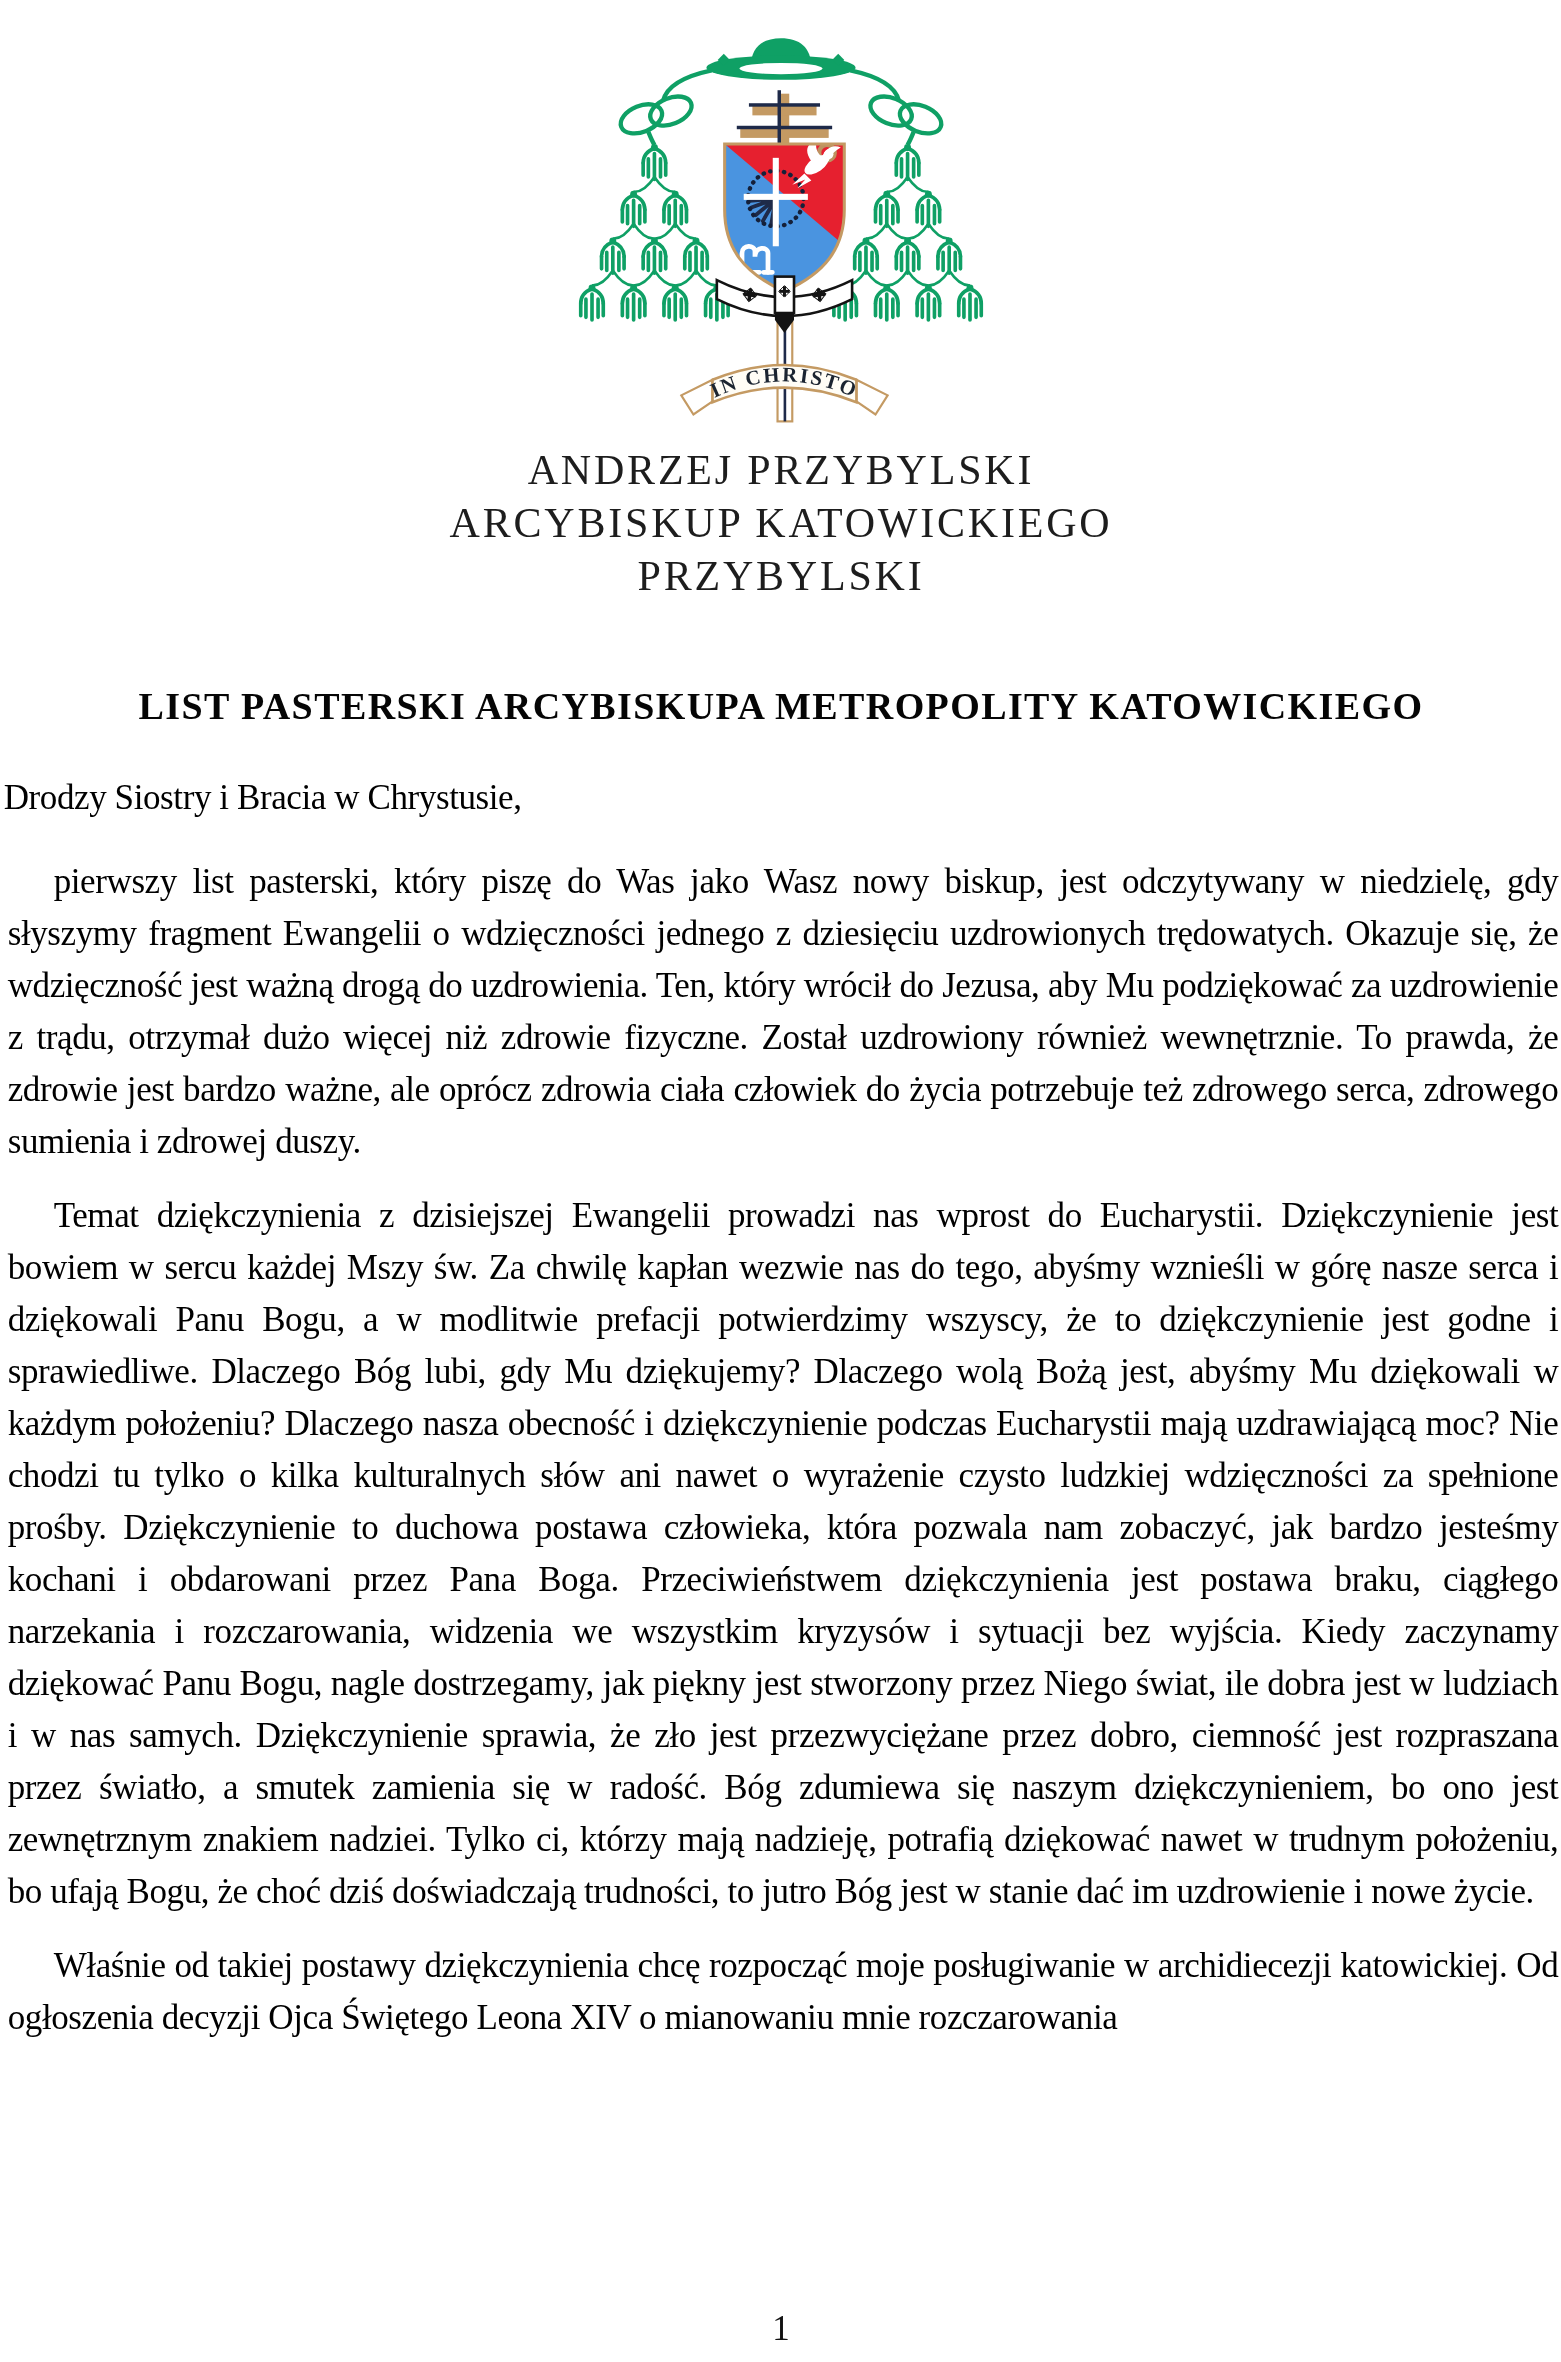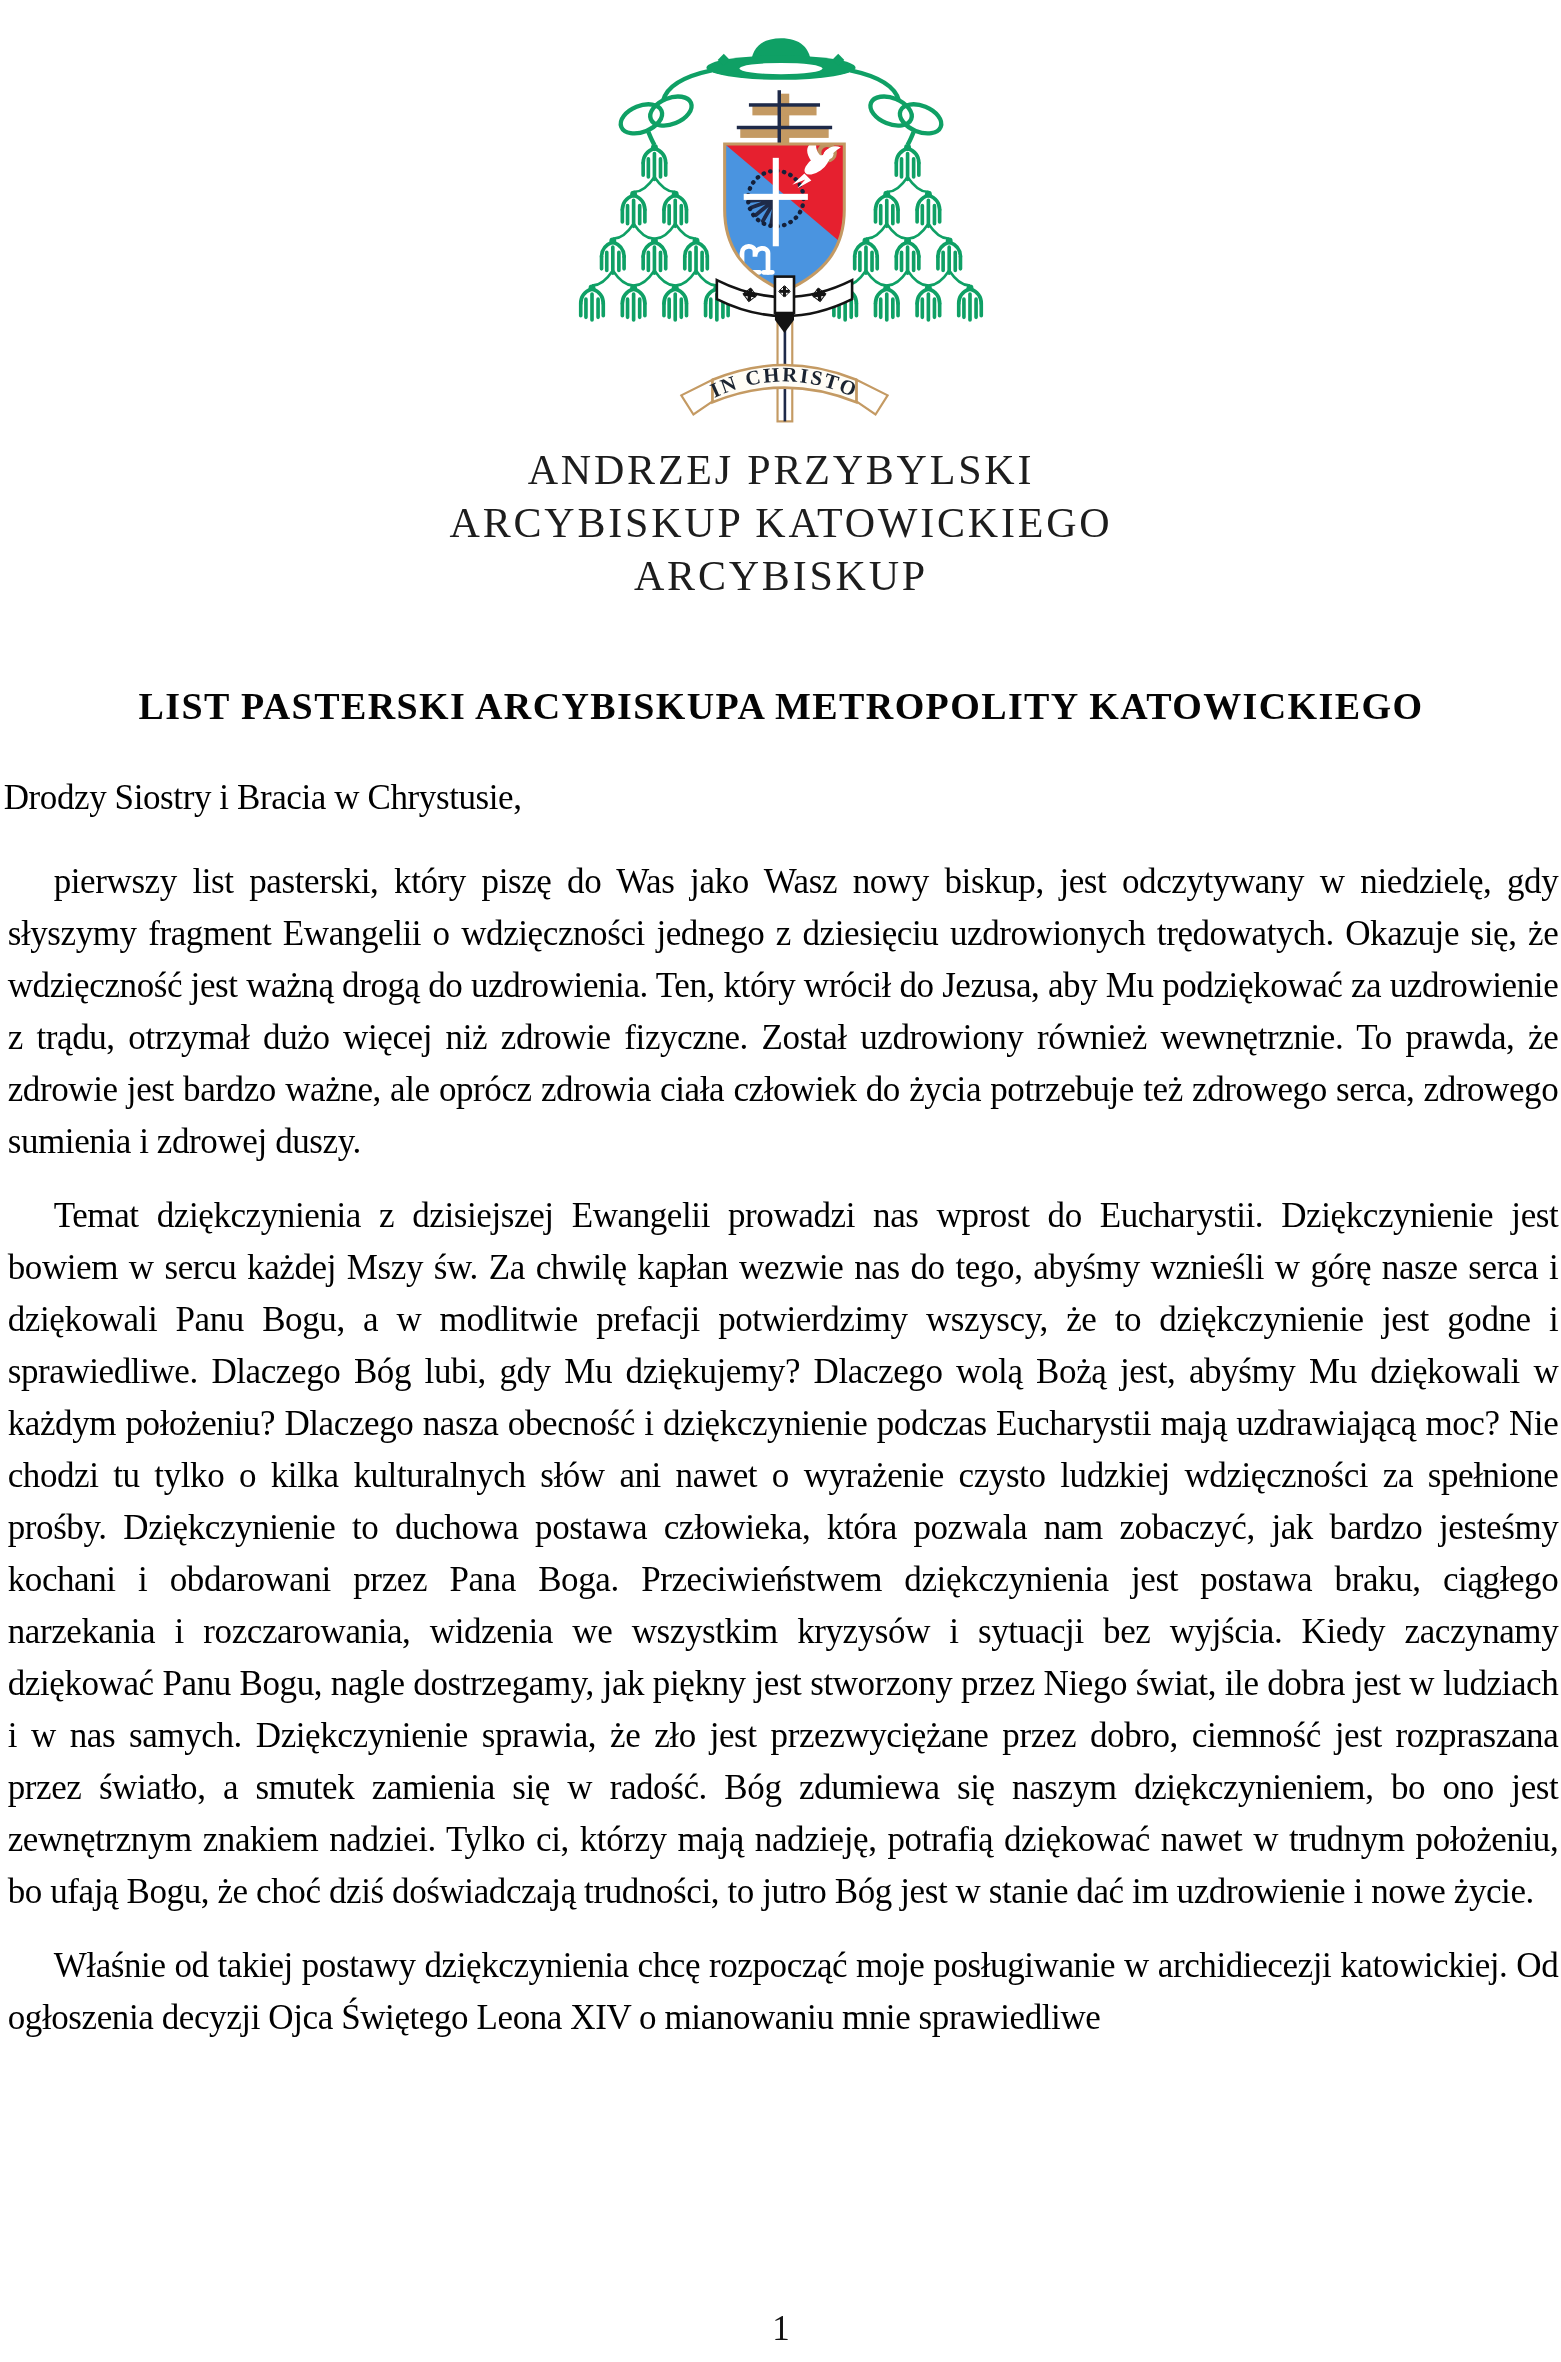--- a/index.html
+++ b/index.html
@@ -168,28 +168,28 @@
       <path id="mottoPath" d="M156,434 Q235,398 314,434" fill="none"></path>
       <text font-size="24" font-weight="bold" letter-spacing="2.5" fill="#1B2430" font-family="Liberation Serif, serif">
         <textPath href="#mottoPath" startOffset="50%" text-anchor="middle">IN CHRISTO</textPath>
       </text>
     </g>
   </svg>
 
   <div class="author">
     <div>ANDRZEJ PRZYBYLSKI</div>
     <div>ARCYBISKUP KATOWICKIEGO</div>
-    <div>ARCYBISKUP</div>
+    <div>PRZYBYLSKI</div>
   </div>
 
   <div class="letter-title">LIST PASTERSKI ARCYBISKUPA METROPOLITY KATOWICKIEGO</div>
 
   <div class="letter-body">
     <p class="salutation">Drodzy Siostry i Bracia w Chrystusie,</p>
 
   <p class="par">pierwszy list pasterski, który piszę do Was jako Wasz nowy biskup, jest odczytywany w niedzielę, gdy słyszymy fragment Ewangelii o wdzięczności jednego z dziesięciu uzdrowionych trędowatych. Okazuje się, że wdzięczność jest ważną drogą do uzdrowienia. Ten, który wrócił do Jezusa, aby Mu podziękować za uzdrowienie z trądu, otrzymał dużo więcej niż zdrowie fizyczne. Został uzdrowiony również wewnętrznie. To prawda, że zdrowie jest bardzo ważne, ale oprócz zdrowia ciała człowiek do życia potrzebuje też zdrowego serca, zdrowego sumienia i zdrowej duszy.</p>
       <p class="par">Temat dziękczynienia z dzisiejszej Ewangelii prowadzi nas wprost do Eucharystii. Dziękczynienie jest bowiem w sercu każdej Mszy św. Za chwilę kapłan wezwie nas do tego, abyśmy wznieśli w górę nasze serca i dziękowali Panu Bogu, a w modlitwie prefacji potwierdzimy wszyscy, że to dziękczynienie jest godne i sprawiedliwe. Dlaczego Bóg lubi, gdy Mu dziękujemy? Dlaczego wolą Bożą jest, abyśmy Mu dziękowali w każdym położeniu? Dlaczego nasza obecność i dziękczynienie podczas Eucharystii mają uzdrawiającą moc? Nie chodzi tu tylko o kilka kulturalnych słów ani nawet o wyrażenie czysto ludzkiej wdzięczności za spełnione prośby. Dziękczynienie to duchowa postawa człowieka, która pozwala nam zobaczyć, jak bardzo jesteśmy kochani i obdarowani przez Pana Boga. Przeciwieństwem dziękczynienia jest postawa braku, ciągłego narzekania i rozczarowania, widzenia we wszystkim kryzysów i sytuacji bez wyjścia. Kiedy zaczynamy dziękować Panu Bogu, nagle dostrzegamy, jak piękny jest stworzony przez Niego świat, ile dobra jest w ludziach i w nas samych. Dziękczynienie sprawia, że zło jest przezwyciężane przez dobro, ciemność jest rozpraszana przez światło, a smutek zamienia się w radość. Bóg zdumiewa się naszym dziękczynieniem, bo ono jest zewnętrznym znakiem nadziei. Tylko ci, którzy mają nadzieję, potrafią dziękować nawet w trudnym położeniu, bo ufają Bogu, że choć dziś doświadczają trudności, to jutro Bóg jest w stanie dać im uzdrowienie i nowe życie.</p>
-      <p class="par">Właśnie od takiej postawy dziękczynienia chcę rozpocząć moje posługiwanie w archidiecezji katowickiej. Od ogłoszenia decyzji Ojca Świętego Leona XIV o mianowaniu mnie sprawiedliwe</p>
+      <p class="par">Właśnie od takiej postawy dziękczynienia chcę rozpocząć moje posługiwanie w archidiecezji katowickiej. Od ogłoszenia decyzji Ojca Świętego Leona XIV o mianowaniu mnie rozczarowania</p>
     </div>
 
   <div class="page-number">1</div>
 </div>
 
 
 </body></html>

